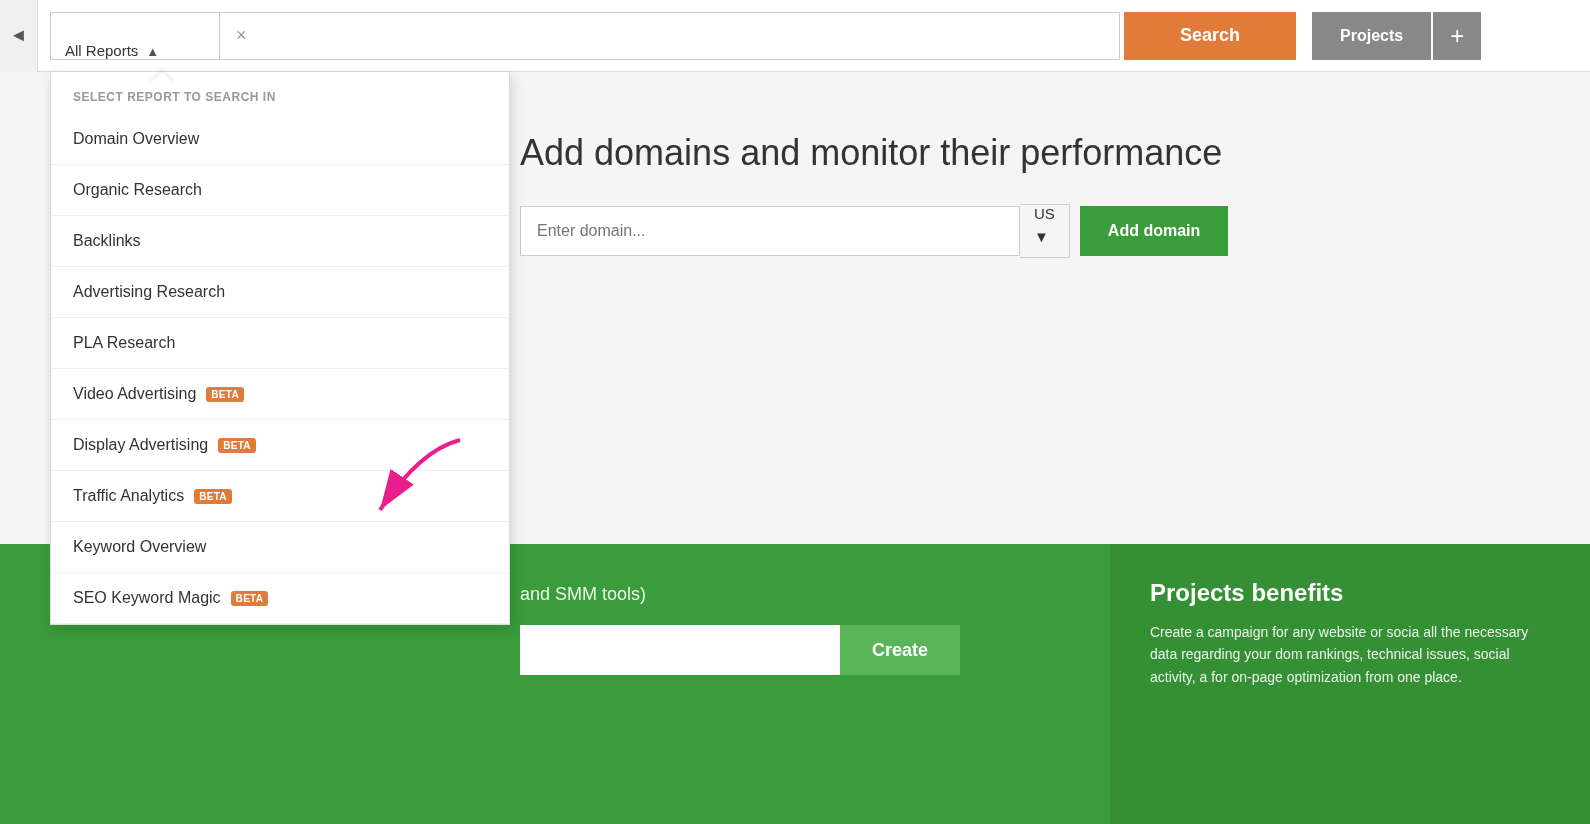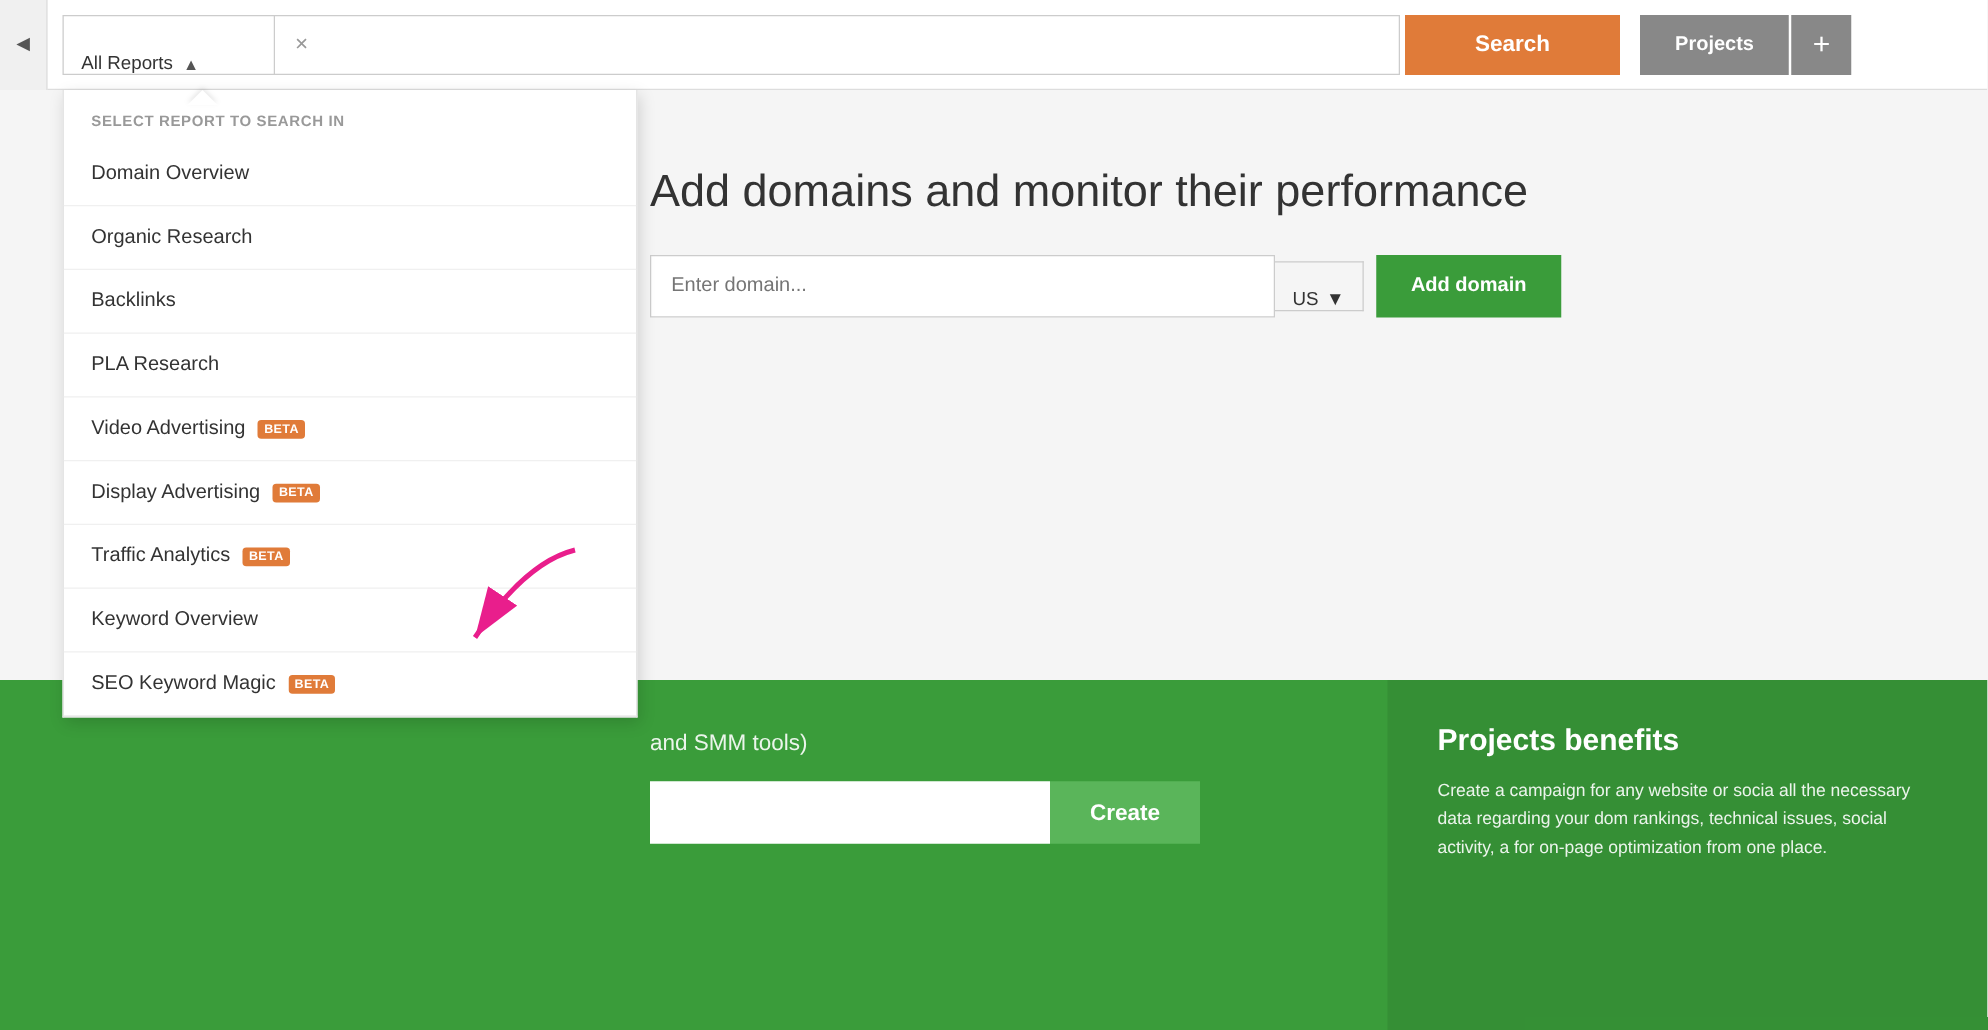--- a/index.html
+++ b/index.html
@@ -218,31 +218,32 @@
       height: 50px;
       border: 1px solid #ccc;
       font-size: 16px;
       padding: 0 16px;
       color: #999;
       outline: none;
       max-width: 500px;
     }
 
     .country-select {
-      height: 40px;
+      height: 54px;
       border: 1px solid #ccc;
       border-left: none;
       background: #f5f5f5;
       padding: 0 14px;
       font-size: 15px;
       color: #333;
       cursor: pointer;
       display: flex;
-      align-items: flex-end;
+      align-items: flex-start;
       gap: 6px;
+      flex-direction: column;
     }
 
     .add-domain-btn {
       height: 50px;
       background: #3a9c3a;
       border: none;
       color: #fff;
       font-size: 16px;
       font-weight: bold;
       padding: 0 28px;
@@ -358,20 +359,23 @@
   <div class="dropdown-header">SELECT REPORT TO SEARCH IN</div>
 
   <div class="dropdown-item">
     <span>Domain Overview</span>
   </div>
   <div class="dropdown-item">
     <span>Organic Research</span>
   </div>
   <div class="dropdown-item">
     <span>Backlinks</span>
+  </div>
+  <div class="dropdown-item">
+    <span>Advertising Research</span>
   </div>
   <div class="dropdown-item">
     <span>PLA Research</span>
   </div>
   <div class="dropdown-item">
     <span>Video Advertising</span>
     <span class="beta-badge">BETA</span>
   </div>
   <div class="dropdown-item">
     <span>Display Advertising</span>

